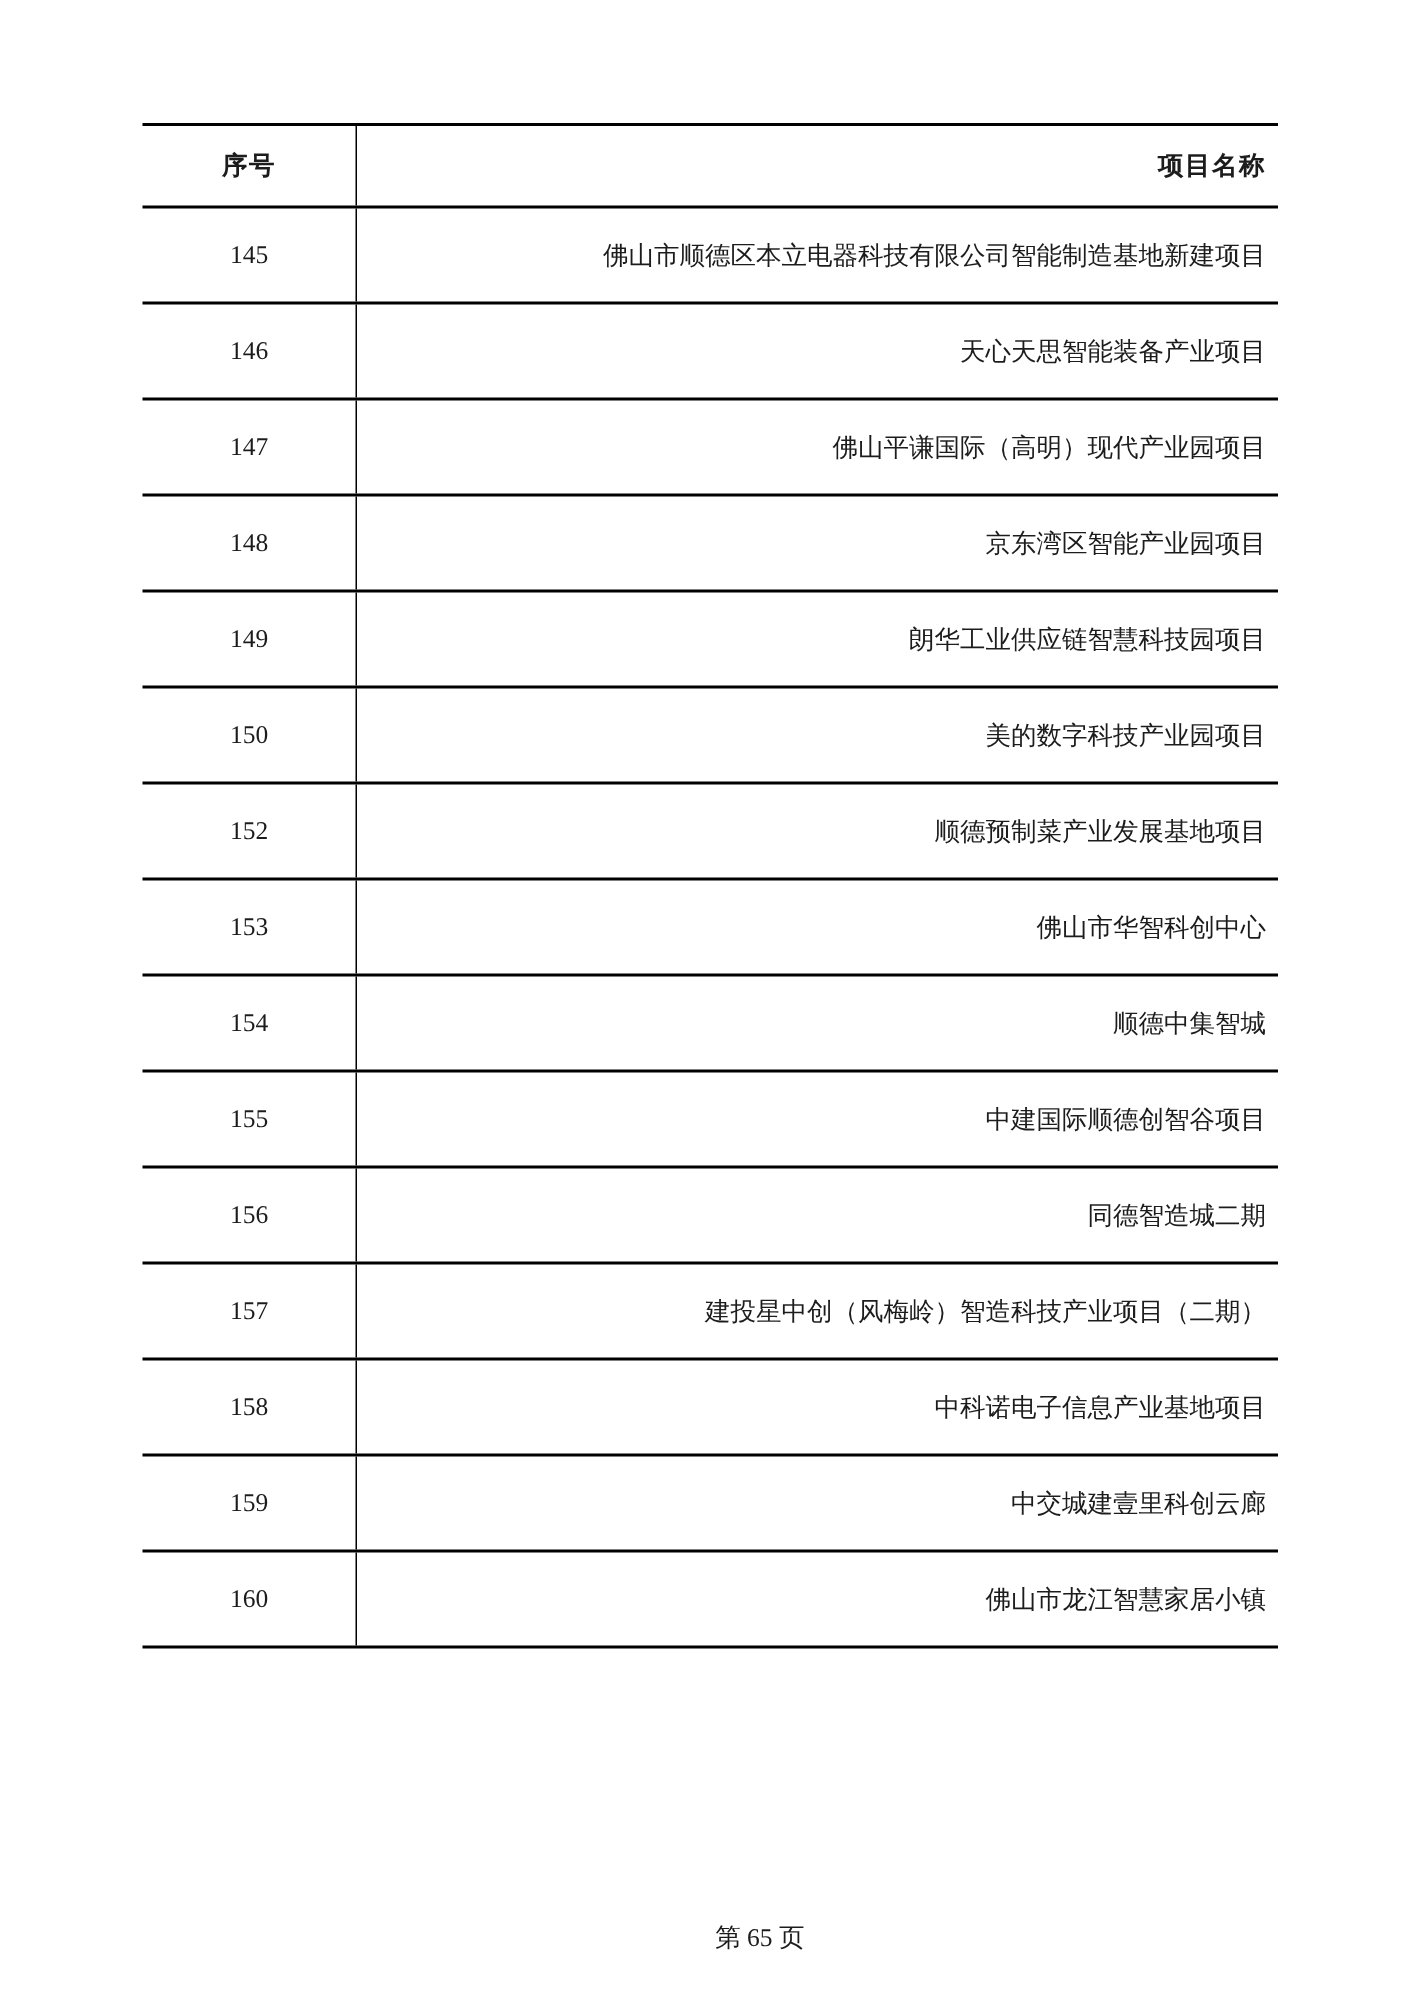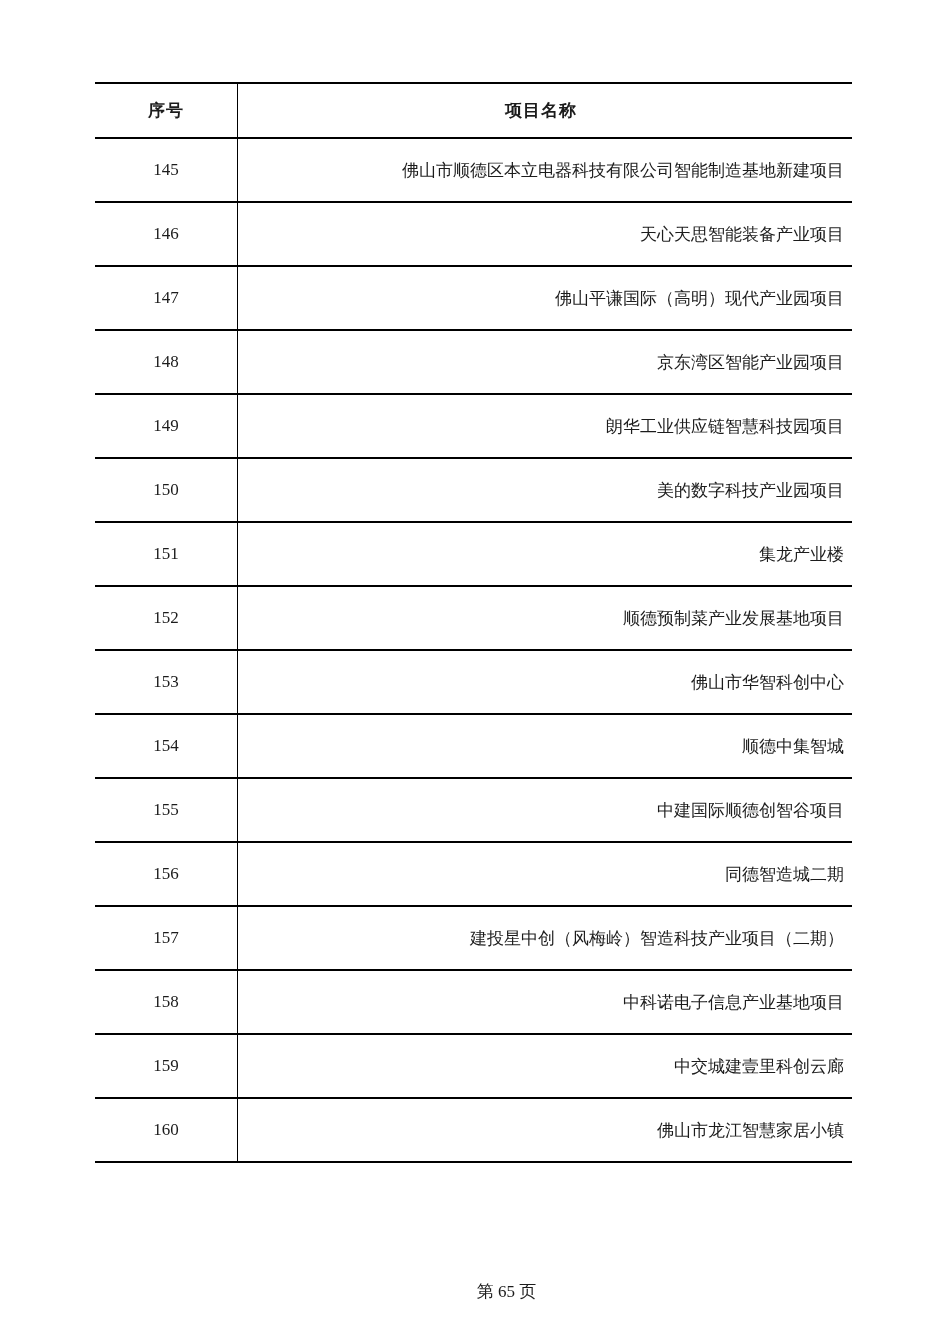--- a/index.html
+++ b/index.html
@@ -47,21 +47,21 @@
   }
   .project-table tbody tr {
     height: 64px;
   }
   .project-table th {
     font-size: 17px;
     font-weight: bold;
     letter-spacing: 1px;
   }
   .project-table th.col-name {
-    text-align: center;
+    text-align: right;
     padding-left: 0;
   }
   .project-table td {
     font-size: 17px;
     font-weight: normal;
   }
   .page-footer {
     position: absolute;
     left: 0;
     width: 100%;
@@ -103,24 +103,20 @@
         </tr>
         <tr>
           <td class="col-no">149</td>
           <td class="col-name">朗华工业供应链智慧科技园项目</td>
         </tr>
         <tr>
           <td class="col-no">150</td>
           <td class="col-name">美的数字科技产业园项目</td>
         </tr>
         <tr>
-          <td class="col-no">151</td>
-          <td class="col-name">集龙产业楼</td>
-        </tr>
-        <tr>
           <td class="col-no">152</td>
           <td class="col-name">顺德预制菜产业发展基地项目</td>
         </tr>
         <tr>
           <td class="col-no">153</td>
           <td class="col-name">佛山市华智科创中心</td>
         </tr>
         <tr>
           <td class="col-no">154</td>
           <td class="col-name">顺德中集智城</td>

